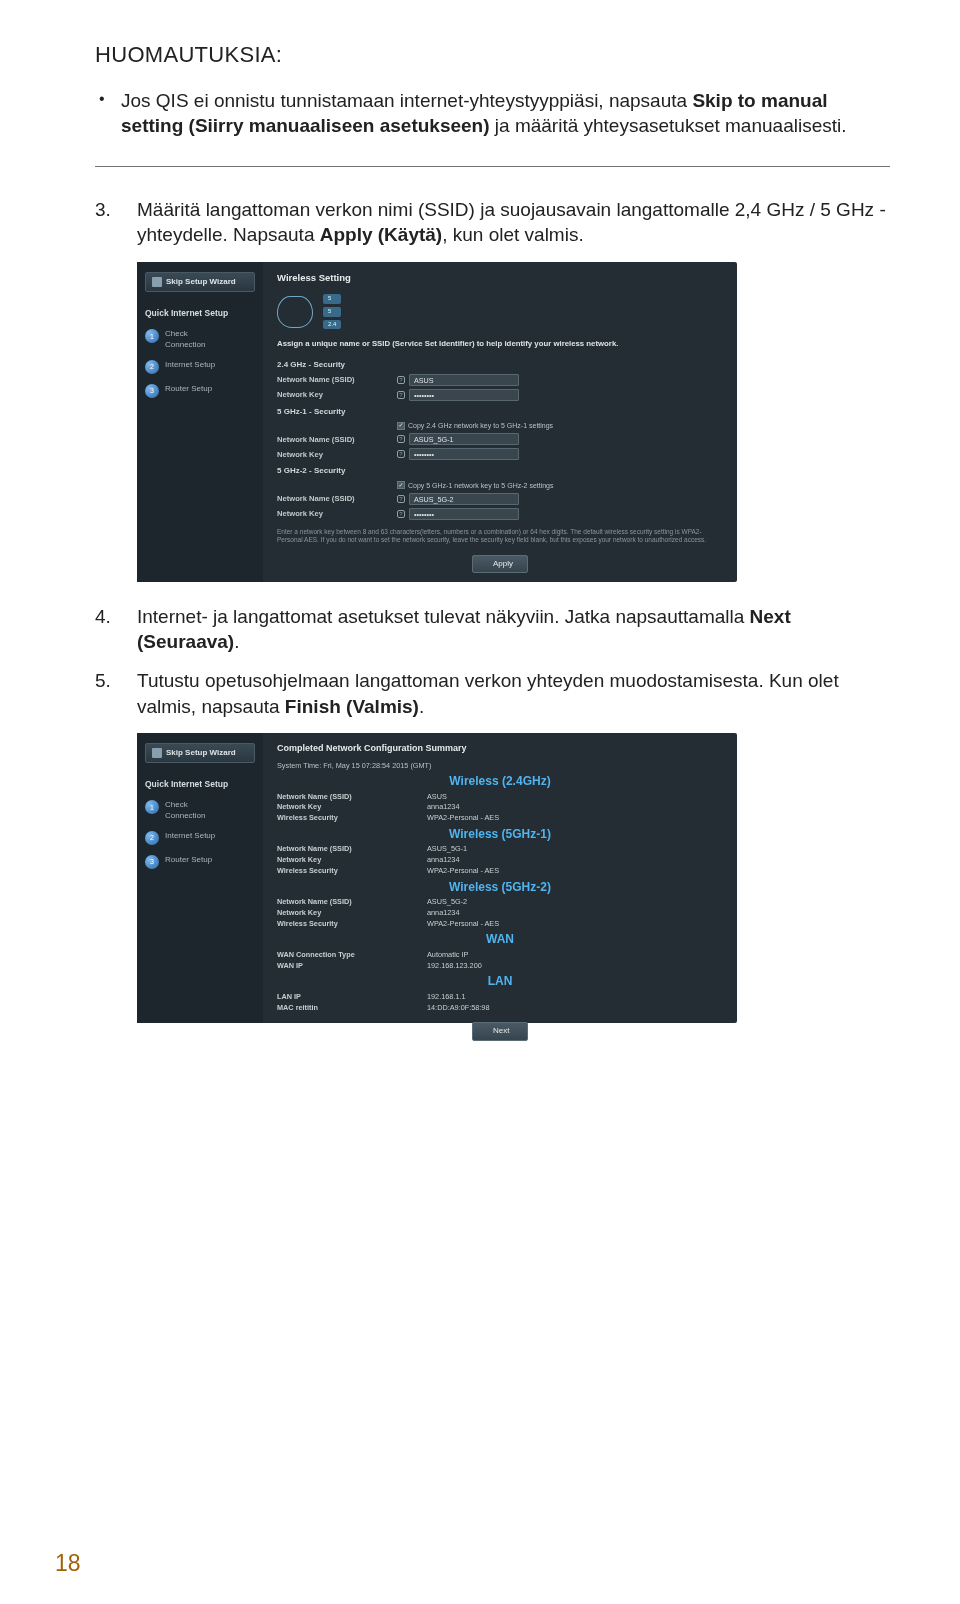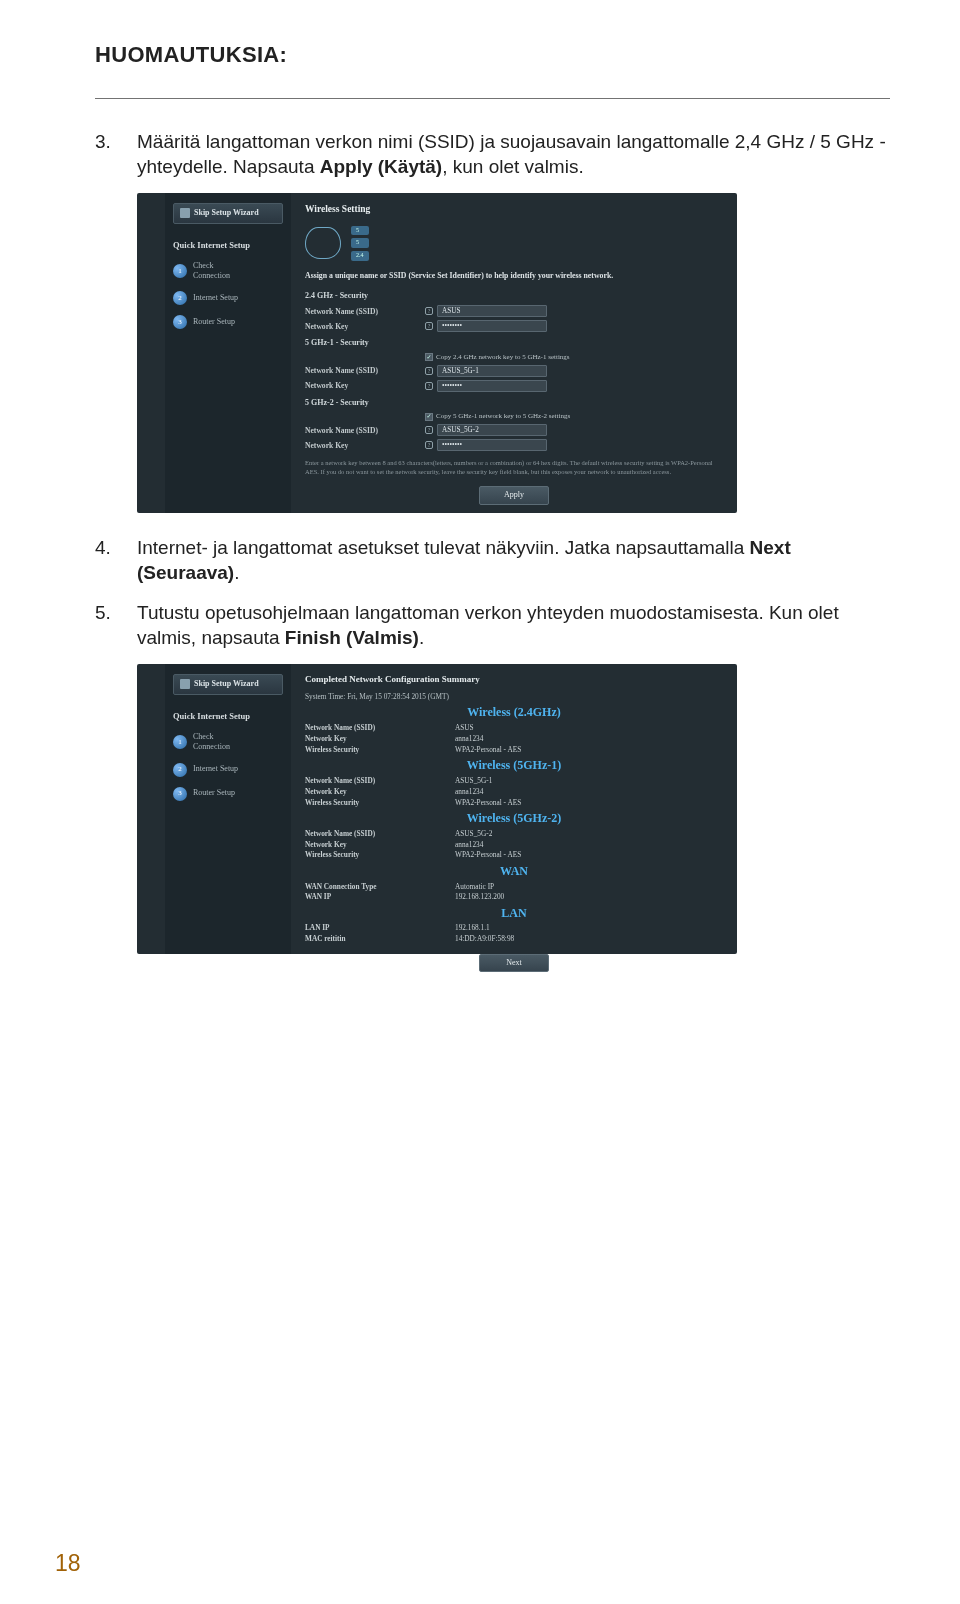--- a/index.html
+++ b/index.html
@@ -7,21 +7,21 @@
     font-family: "Segoe UI", "Helvetica Neue", Arial, sans-serif;
     width: 960px;
     height: 1604px;
     background: #fff;
     color: #222;
     padding: 40px 70px 30px 95px;
     font-size: 19px;
     line-height: 1.35;
   }
   .heading {
-    font-weight: 700;
+    font-weight: 400;
     font-size: 22px;
     margin-bottom: 18px;
     letter-spacing: 0.3px;
   }
   ul.notes {
     list-style: none;
     padding-left: 26px;
     margin-bottom: 28px;
   }
   ul.notes li {
@@ -61,22 +61,21 @@
   .shot {
     margin: 10px 0 22px 42px;
   }
   .router-ui {
     background: #232d33;
     border-radius: 2px;
     color: #c7cdd0;
     font-size: 8.2px;
     line-height: 1.3;
     display: flex;
-    font-family: Liberation Serif, serif;
-    padding-left: 28px;
+    font-family: Liberation Sans, sans-serif;
   }
   .router-ui.shot1 {
     width: 600px;
     height: 320px;
   }
   .router-ui.shot2 {
     width: 600px;
     height: 290px;
   }
   .r-side {
@@ -103,21 +102,21 @@
     border-radius: 1px;
   }
   .r-qis {
     font-weight: bold;
     font-size: 8.5px;
     color: #d7dde0;
     margin-bottom: 10px;
   }
   .r-step {
     display: flex;
-    align-items: center;
+    align-items: flex-start;
     gap: 6px;
     margin-bottom: 10px;
     font-size: 8px;
     color: #aab6bc;
   }
   .r-step .num {
     width: 14px; height: 14px; border-radius: 50%;
     background: radial-gradient(circle at 30% 30%, #7fb9f2, #2a6aa6);
     color: #fff;
     display: flex; align-items: center; justify-content: center;
@@ -189,21 +188,21 @@
   }
   .r-apply {
     background: linear-gradient(#4a5a64,#36444e);
     border: 1px solid #5c6c76;
     color: #e4eaec;
     font-size: 8px;
     padding: 3px 20px;
     border-radius: 2px;
     display: block;
     margin: 10px auto 0;
-    width: 70px;
+    width: 56px;
     text-align: center;
   }
   
   .sum-title {
     font-weight: bold;
     font-size: 9px;
     color: #e4eaec;
     margin-bottom: 6px;
   }
   .sum-time {
@@ -232,20 +231,23 @@
     color: #a16207;
   }
   body { position: relative; }
 </style>
 </head>
 <body>
 
 <div class="heading">HUOMAUTUKSIA:</div>
 
 <ul class="notes">
+  <li>
+    <span>Jos QIS ei onnistu tunnistamaan internet-yhteystyyppiäsi, napsauta </span><span class="bold">Skip to manual setting (Siirry manuaaliseen asetukseen)</span><span> ja määritä yhteysasetukset manuaalisesti.</span>
+  </li>
 </ul>
 
 <hr class="divider">
 
 <ol class="steps">
   <li>
     <span class="step-num">3.</span>
     <span>Määritä langattoman verkon nimi (SSID) ja suojausavain langattomalle 2,4 GHz / 5 GHz -yhteydelle. Napsauta </span><span class="bold">Apply (Käytä)</span><span>, kun olet valmis.</span>
   </li>
 </ol>

